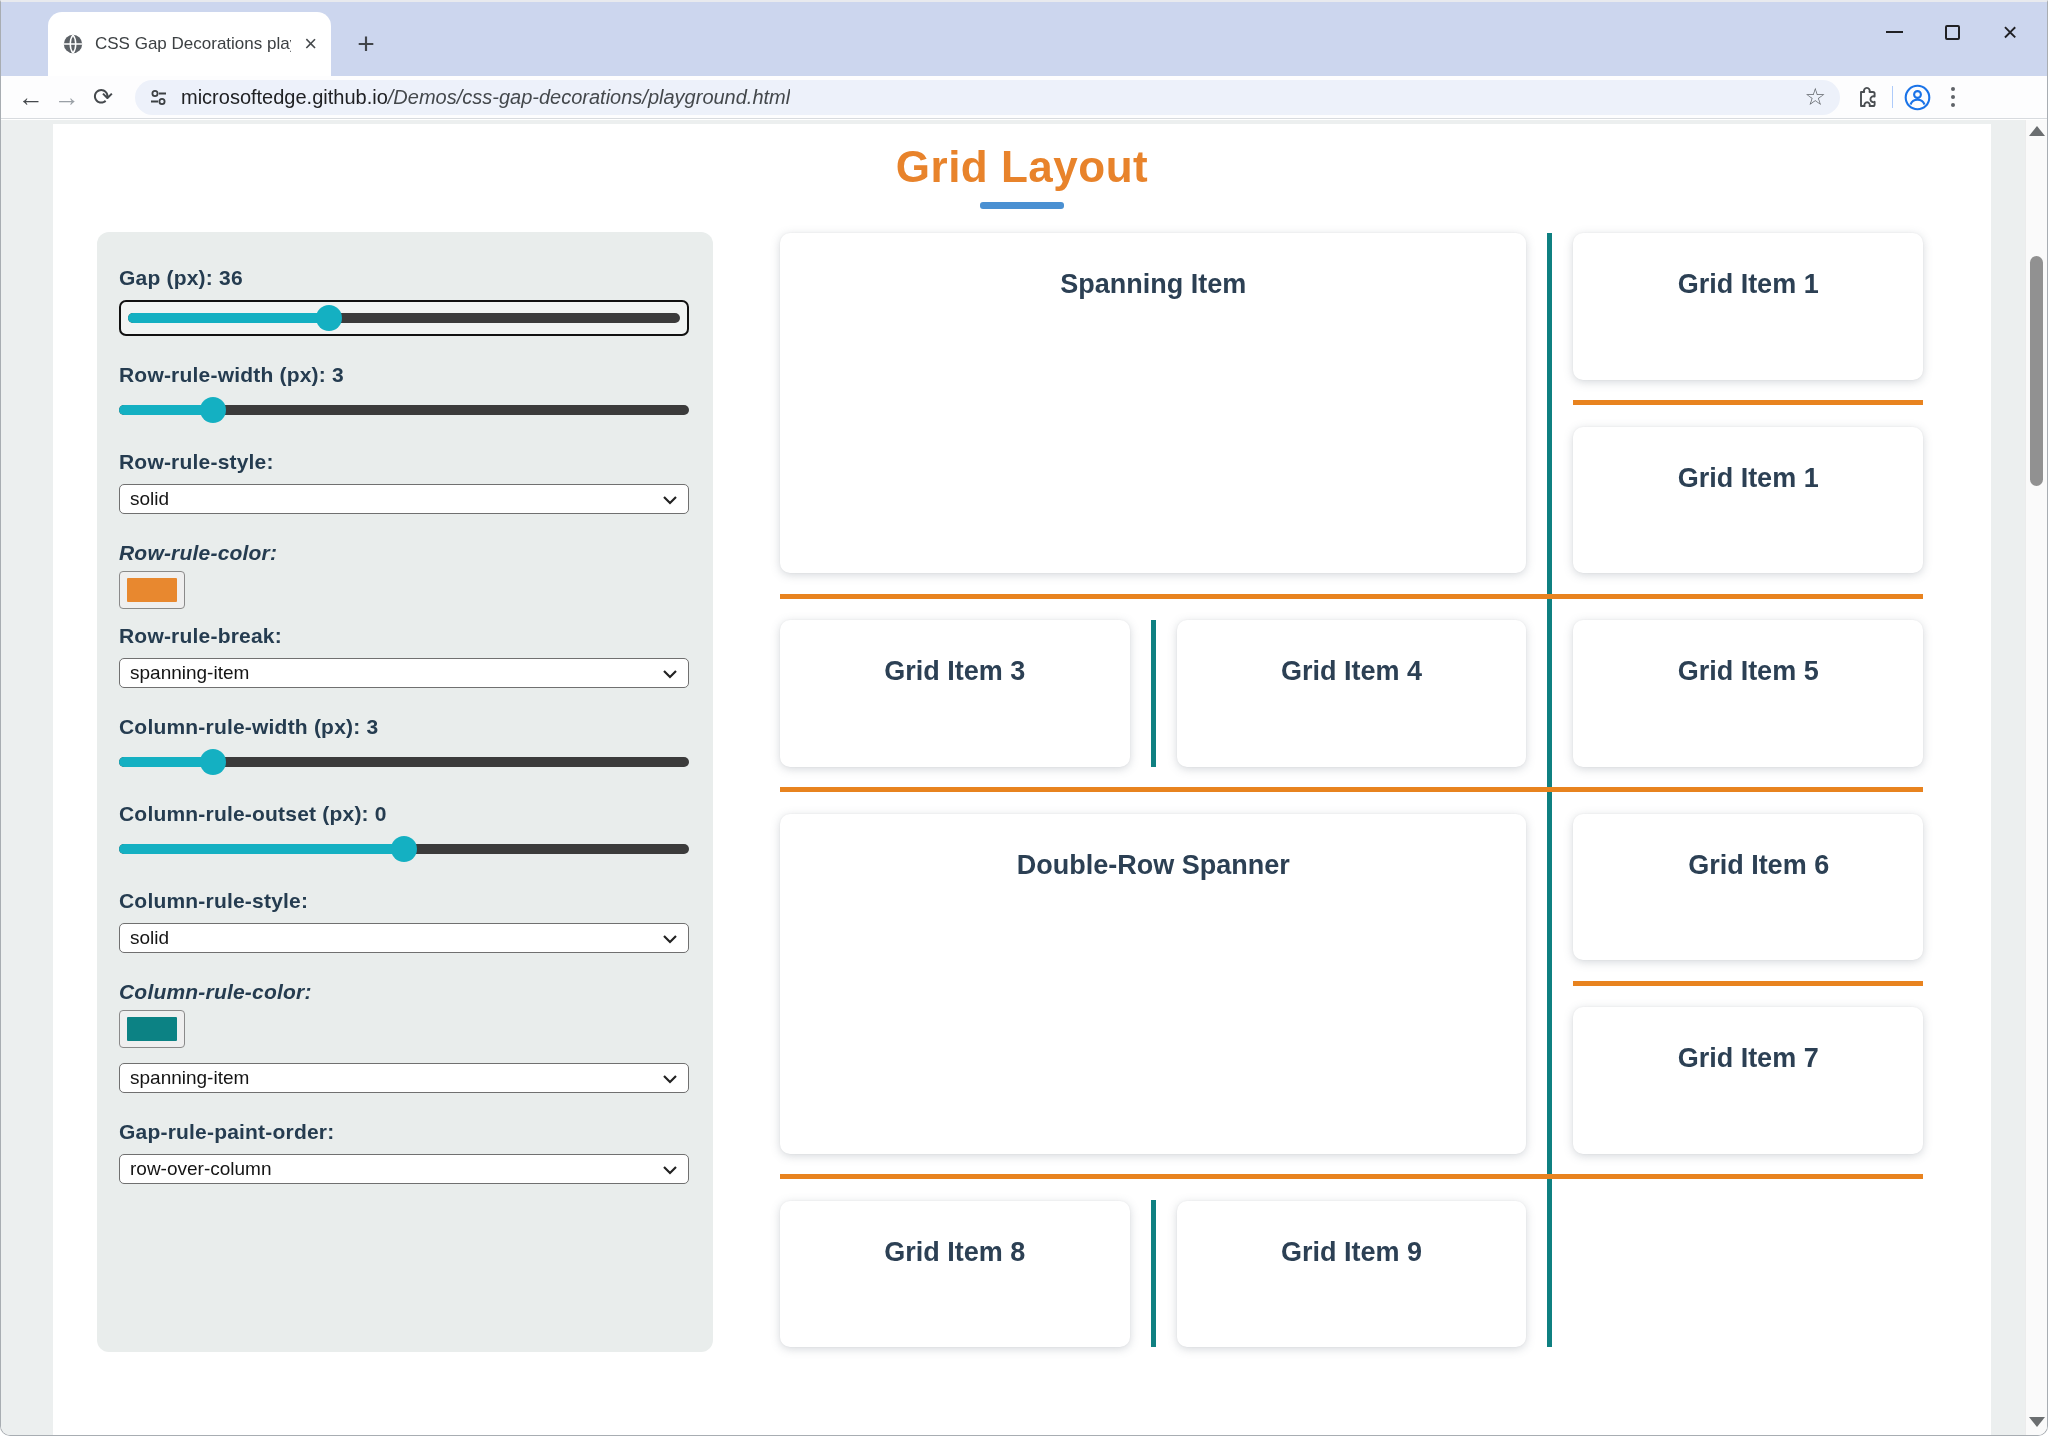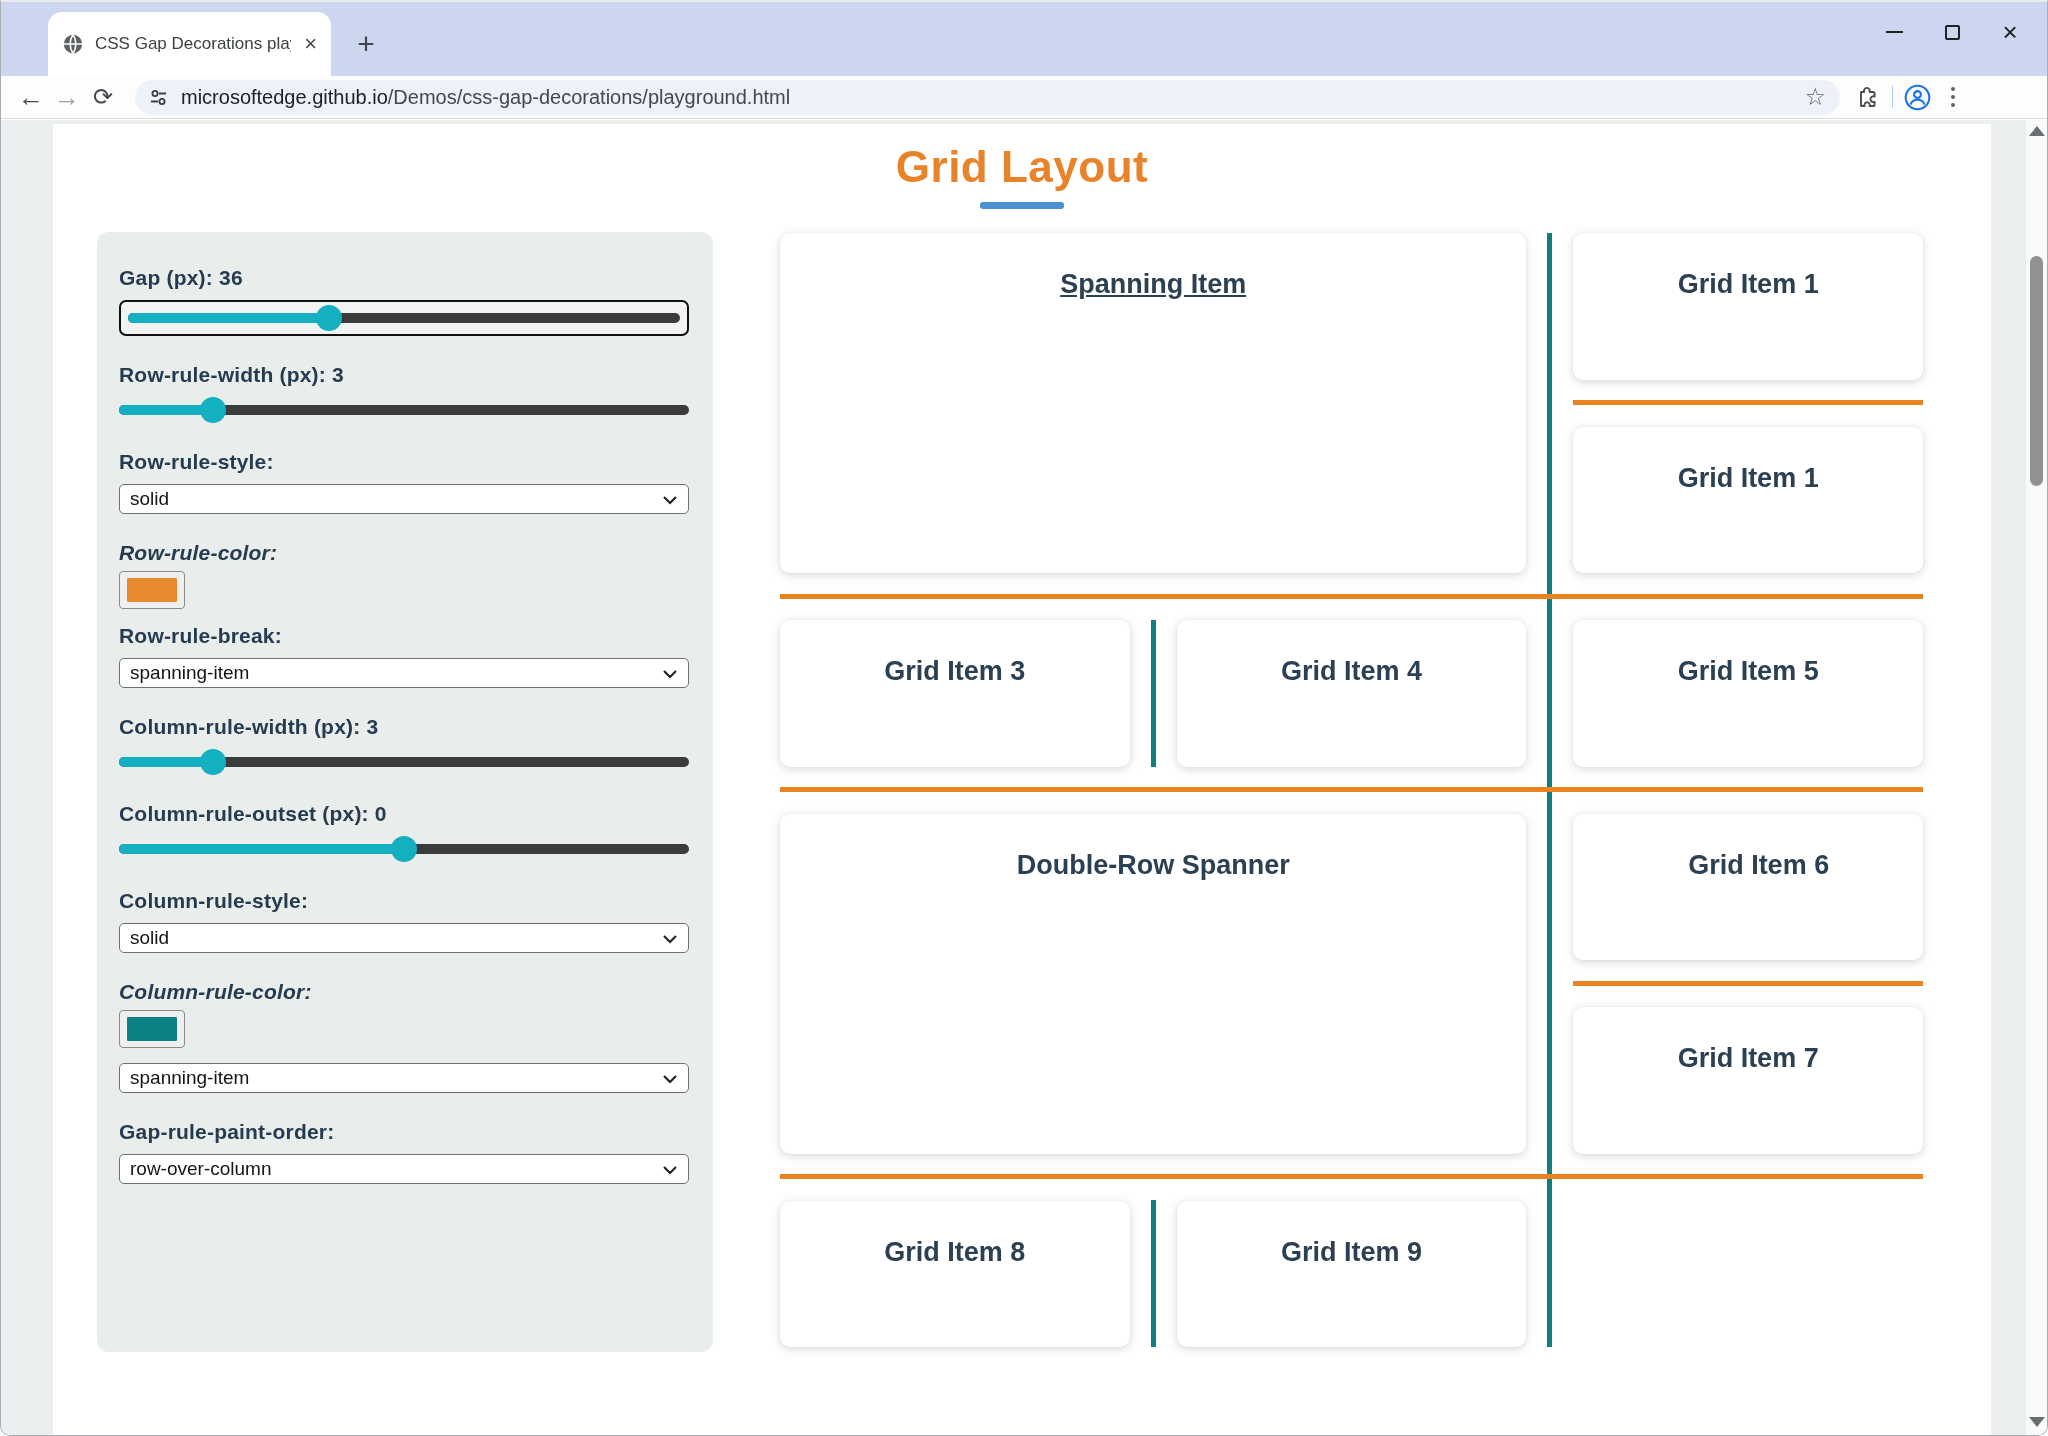--- a/index.html
+++ b/index.html
@@ -29,21 +29,21 @@
              border-bottom:1px solid #d8dbdf; display:flex; align-items:center; }
   .navbtn { width:36px; height:36px; display:flex; align-items:center; justify-content:center;
             font-size:26px; color:#45494d; flex:0 0 auto; }
   .navbtn.back { margin-left:12px; }
   .navbtn.fwd { color:#9aa0a6; }
   .navbtn.reload { font-size:24px; }
   .omnibox { margin-left:14px; width:1705px; height:35px; background:#edf1fa; border-radius:18px;
              display:flex; align-items:center; padding:0 14px; }
   .urltext { font-size:20px; white-space:nowrap; overflow:hidden; }
   .url-domain { color:#202124; }
-  .url-path { color:#44484c; }
+  .url-path { color:#44484c;font-style:italic; }
   .tune { margin-right:13px; flex:0 0 auto; }
   .star { margin-left:auto; font-size:24px; color:#5f6368; line-height:1; }
   .tb-right { display:flex; align-items:center; margin-left:10px; }
   .tb-ic { width:36px; height:36px; display:flex; align-items:center; justify-content:center; }
   .tb-sep { width:1px; height:22px; background:#aecbfa; margin:0 6px; }
   .kebab { display:flex; flex-direction:column; gap:4px; align-items:center; }
   .kebab i { width:4px; height:4px; border-radius:50%; background:#5f6368; }
 
   
   .page { position:absolute; top:118px; left:0; right:0; bottom:0; background:#ecefef; }
@@ -82,21 +82,21 @@
   .swatch-row { background:var(--row_rule_swatch,#e8882f); }
   .swatch-col { background:var(--column_rule_swatch,#0c8284); }
 
   
   .grid-wrap { position:absolute; left:727px; top:109px; width:1143px; height:1114px; }
   .grid { position:absolute; inset:0; display:grid; grid-template-columns:repeat(3,1fr);
           grid-template-rows:repeat(6,1fr); gap:47px; }
   .card { background:#fff; border-radius:10px; box-shadow:0 2px 10px rgba(100,110,125,.28), 0 0 2px rgba(0,0,0,.05);
           text-align:center; padding-top:36px; font-size:27px; font-weight:600; color:#2c4054;
           position:relative; z-index:1; }
-  .it-span { grid-column:1 / 3; grid-row:1 / 3;text-decoration:underline; }
+  .it-span { grid-column:1 / 3; grid-row:1 / 3; }
   .it-1 { grid-column:3; grid-row:1; }  .it-2 { grid-column:3; grid-row:2; }
   .it-3 { grid-column:1; grid-row:3; }  .it-4 { grid-column:2; grid-row:3; }  .it-5 { grid-column:3; grid-row:3; }
   .it-dspan { grid-column:1 / 3; grid-row:4 / 6; }
   .it-6 { grid-column:3; grid-row:4;padding-left:21px; }  .it-7 { grid-column:3; grid-row:5; }
   .it-8 { grid-column:1; grid-row:6; }  .it-9 { grid-column:2; grid-row:6; }
 
   .cr { position:absolute; width:5px; background:var(--accent_teal,#0f8081); z-index:2; }
   .rr { position:absolute; height:5px; background:var(--accent_orange,#e8831f); z-index:3; }
   .cr-full { left:767px; top:0; height:1114px; }
   .cr-s1 { left:371px; top:387px; height:147px; }

